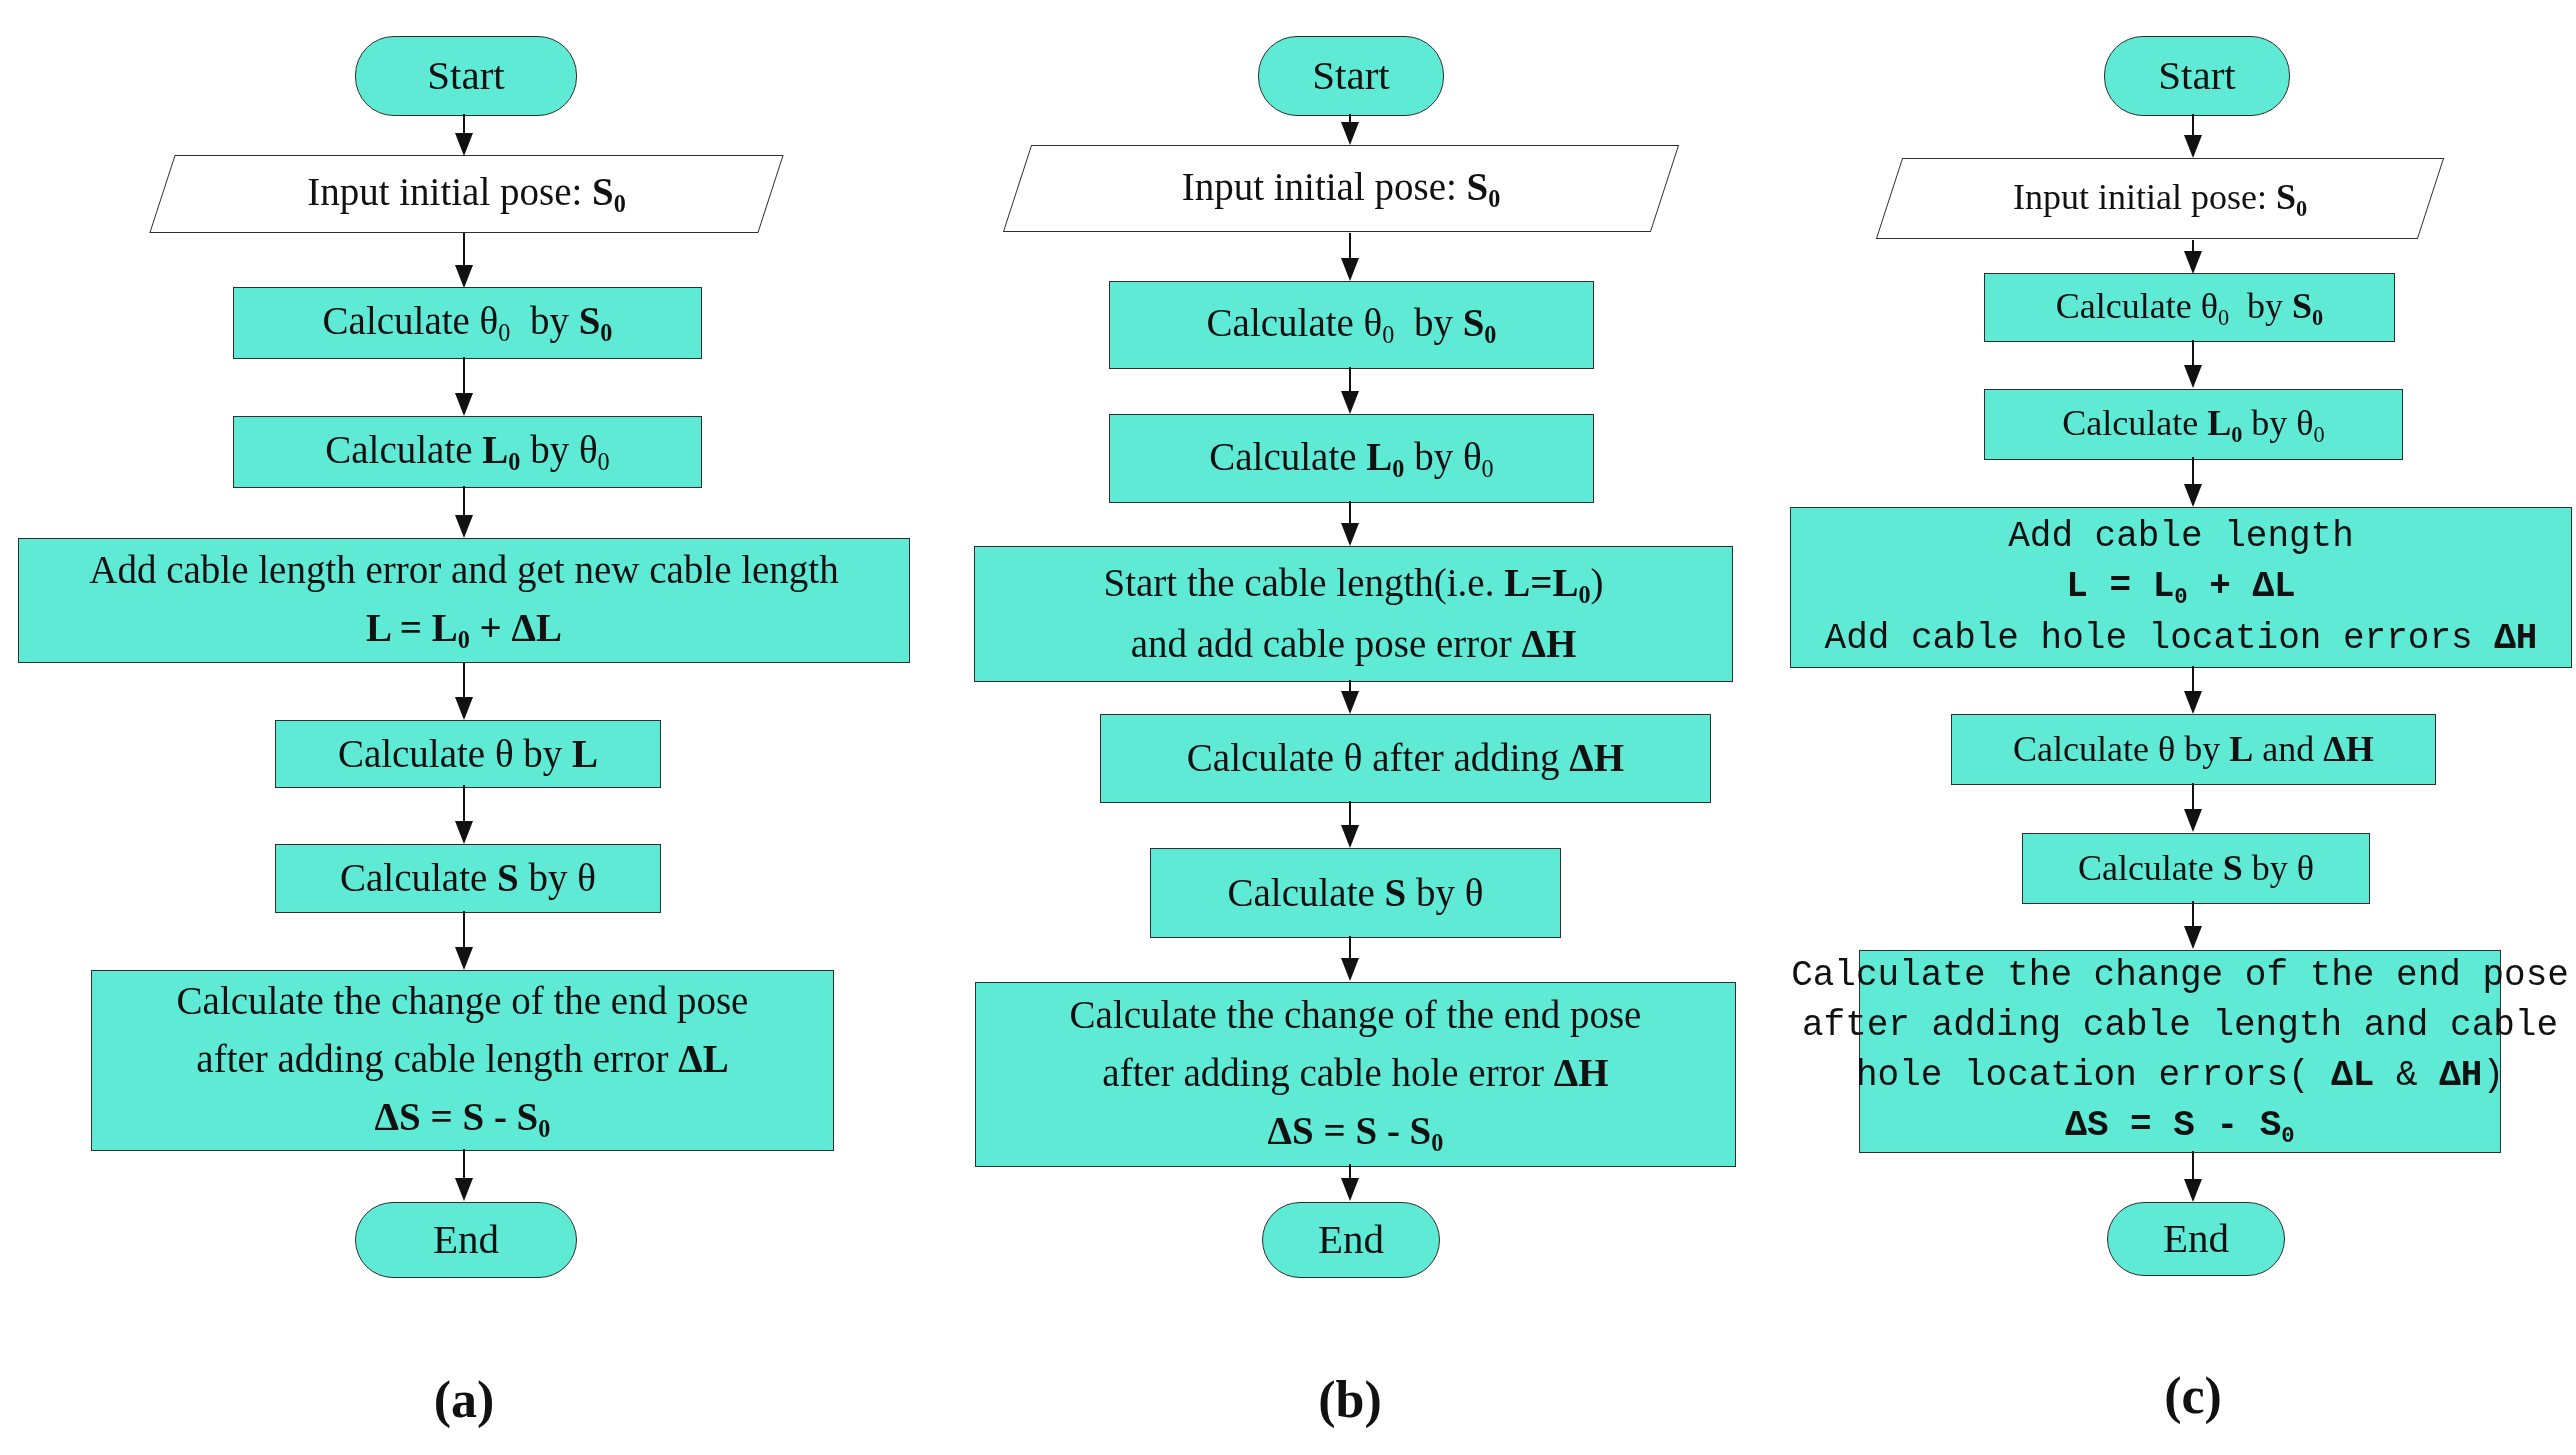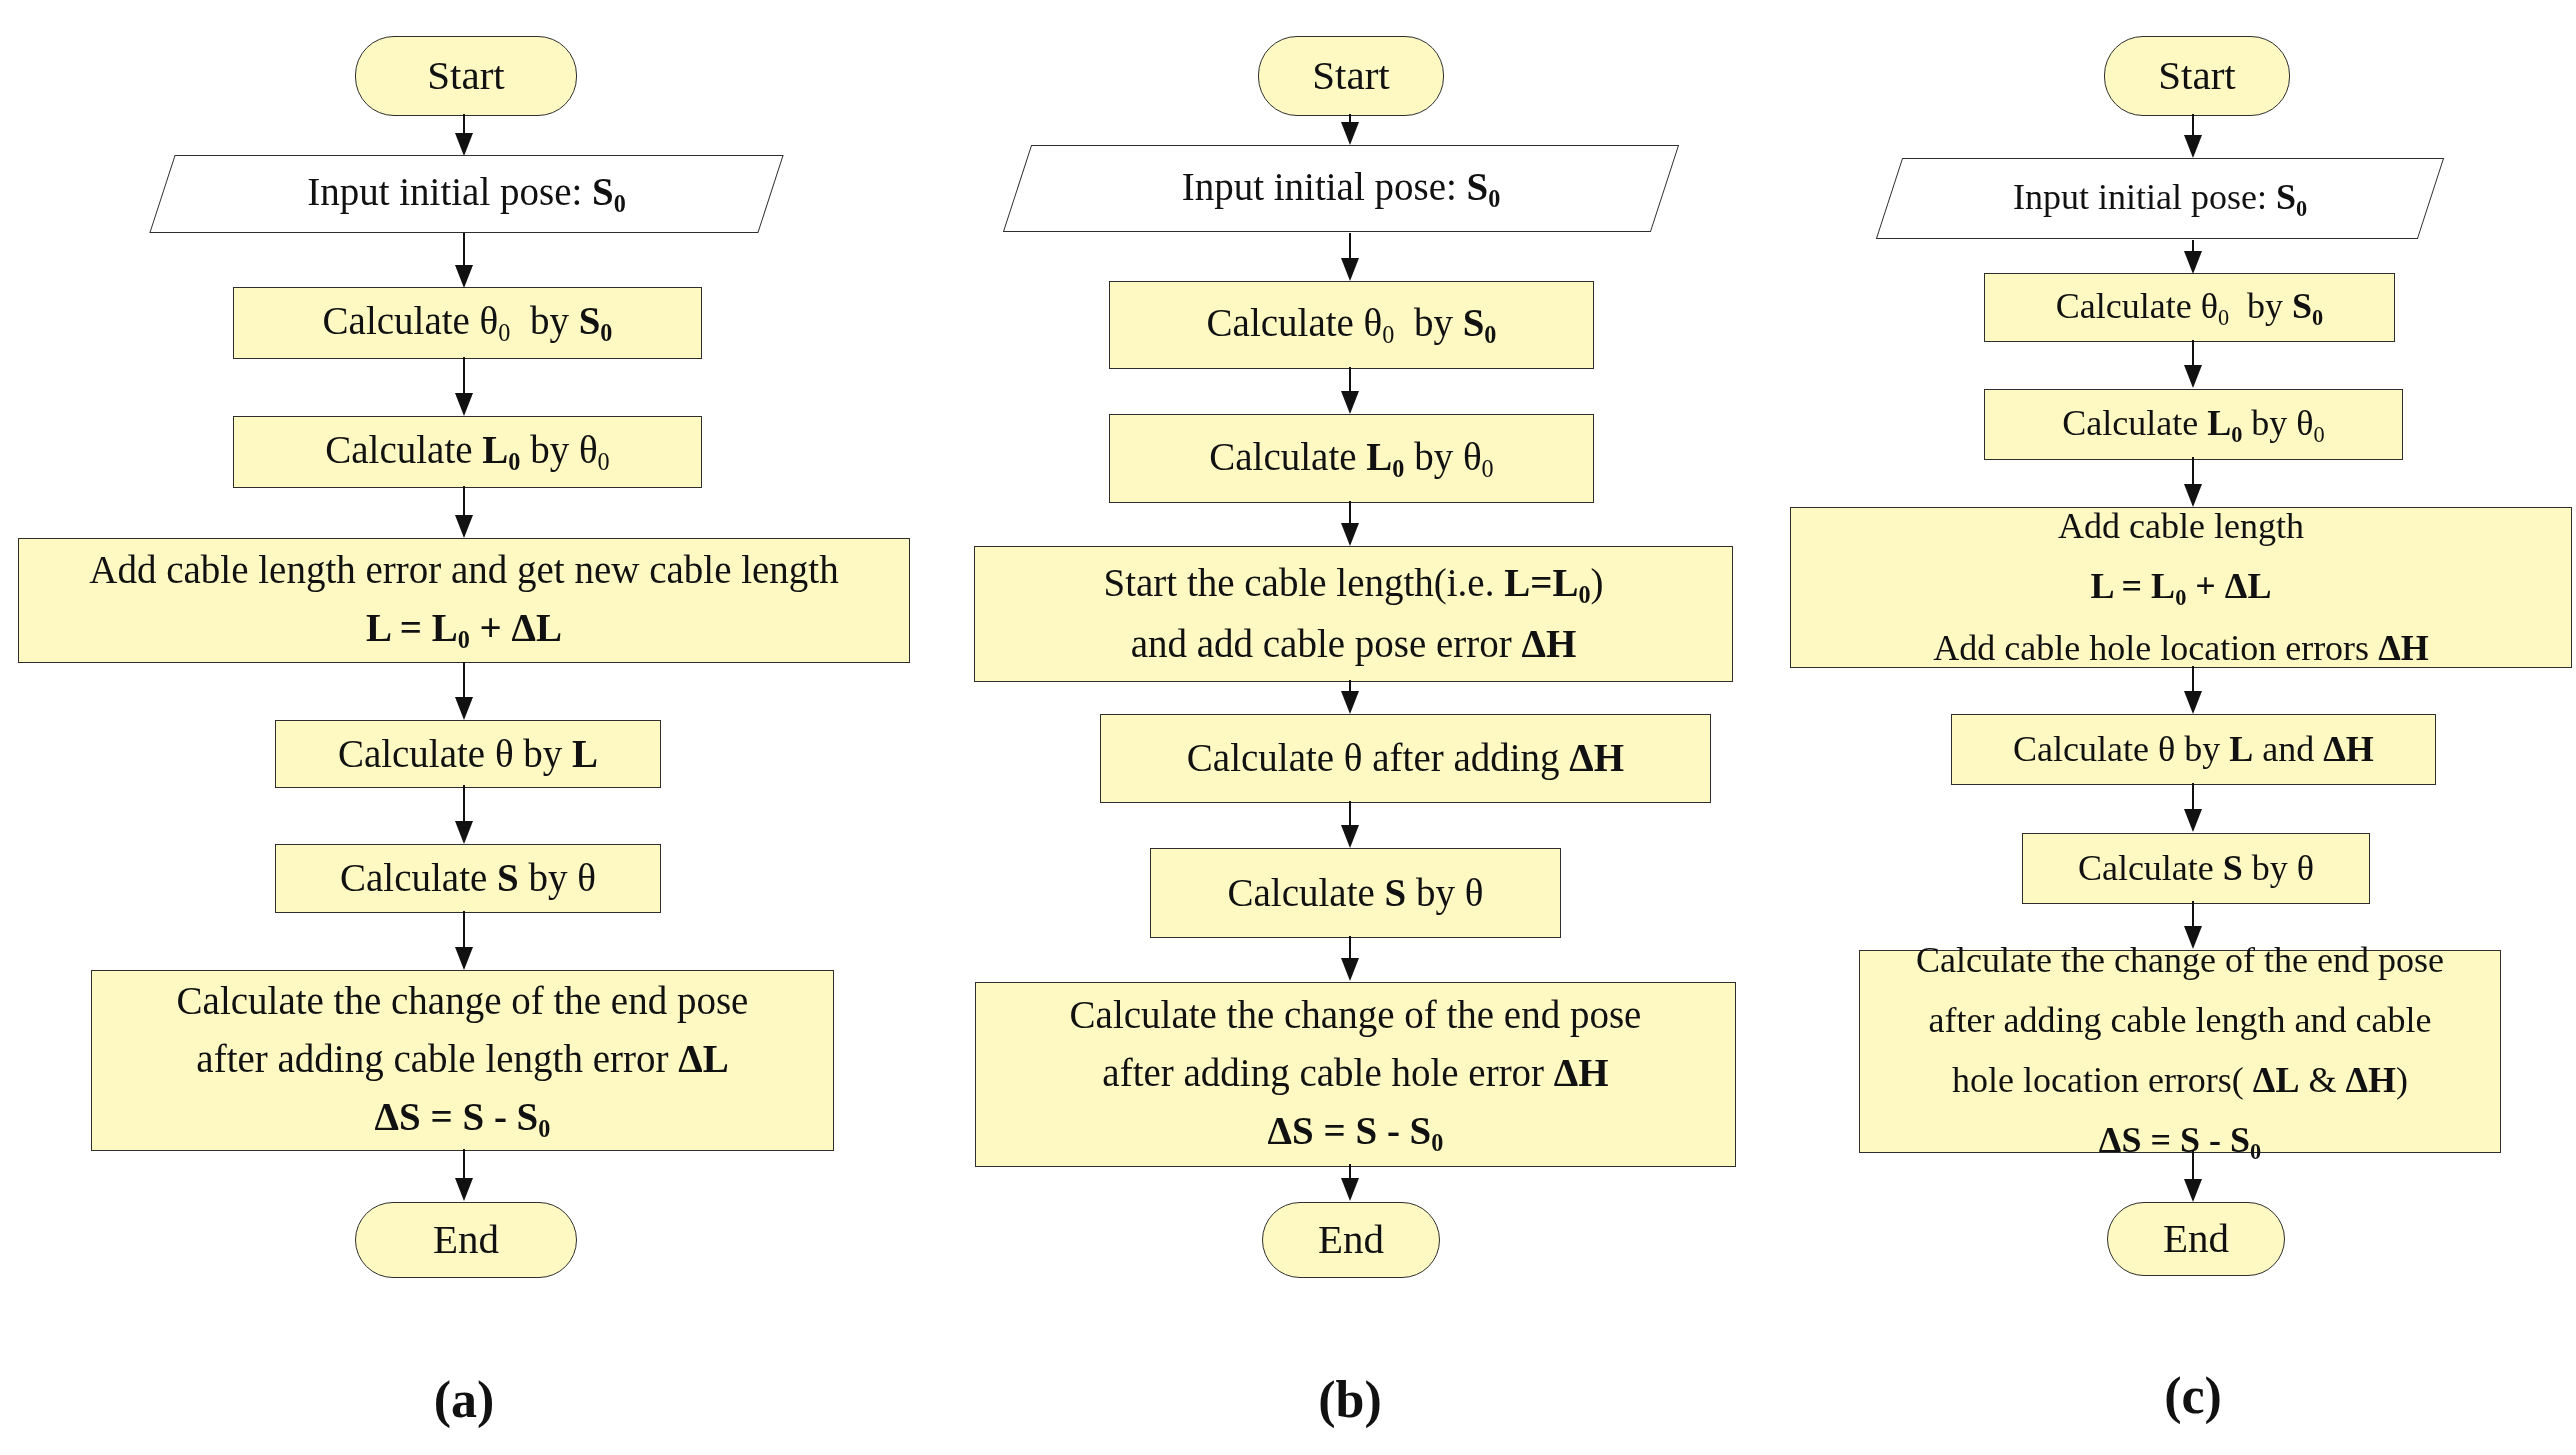--- a/index.html
+++ b/index.html
@@ -1,30 +1,30 @@
 <!DOCTYPE html>
 <html style="font-size:12.5px"><head>
 <meta charset="utf-8">
 <style>
   html,body{margin:0;padding:0;background:#ffffff;}
   #fig{position:relative;width:2576px;height:1455px;background:#ffffff;
        font-family:"Liberation Serif","DejaVu Serif",serif;color:#111111;}
   .node{position:absolute;display:flex;flex-direction:column;align-items:center;
-        justify-content:center;text-align:center;background:#fef9c3;}
+        justify-content:center;text-align:center;background:#5eead4;}
   .rect{border:1.6px solid #2e2e2e;}
   .term{border:1.6px solid #2e2e2e;border-radius:39px;}
   .para{background:transparent;border:none;}
   .para-bg{position:absolute;inset:0;border:1.6px solid #2e2e2e;background:#ffffff;
            transform:skewX(-18deg);}
   .line{position:relative;z-index:1;white-space:pre;line-height:1.25;}
   .col-a .line,.col-b .line{font-size:39px;}
   .col-c .line{font-size:36px;}
   .col-a .term .line,.col-b .term .line,.col-c .term .line{font-size:41px;}
   .gap14{row-gap:9px;}
-  .gap10{row-gap:15px;}
+  .gap10{row-gap:5px;font-family:Liberation Mono, monospace;}
   .m{font-weight:700;}
   .s{font-size:0.62em;vertical-align:-0.30em;}
   .caption{position:absolute;width:172px;text-align:center;font-size:52px;
            font-weight:700;}
   .arrow{position:absolute;width:20px;}
   .arrow::before{content:"";position:absolute;left:9px;top:0;width:2.3px;
                  height:calc(100% - 20px);background:#111111;}
   .arrow::after{content:"";position:absolute;left:0.8px;bottom:0;width:0;height:0;
                 border-left:9.4px solid transparent;border-right:9.4px solid transparent;
                 border-top:23.4px solid #111111;}

